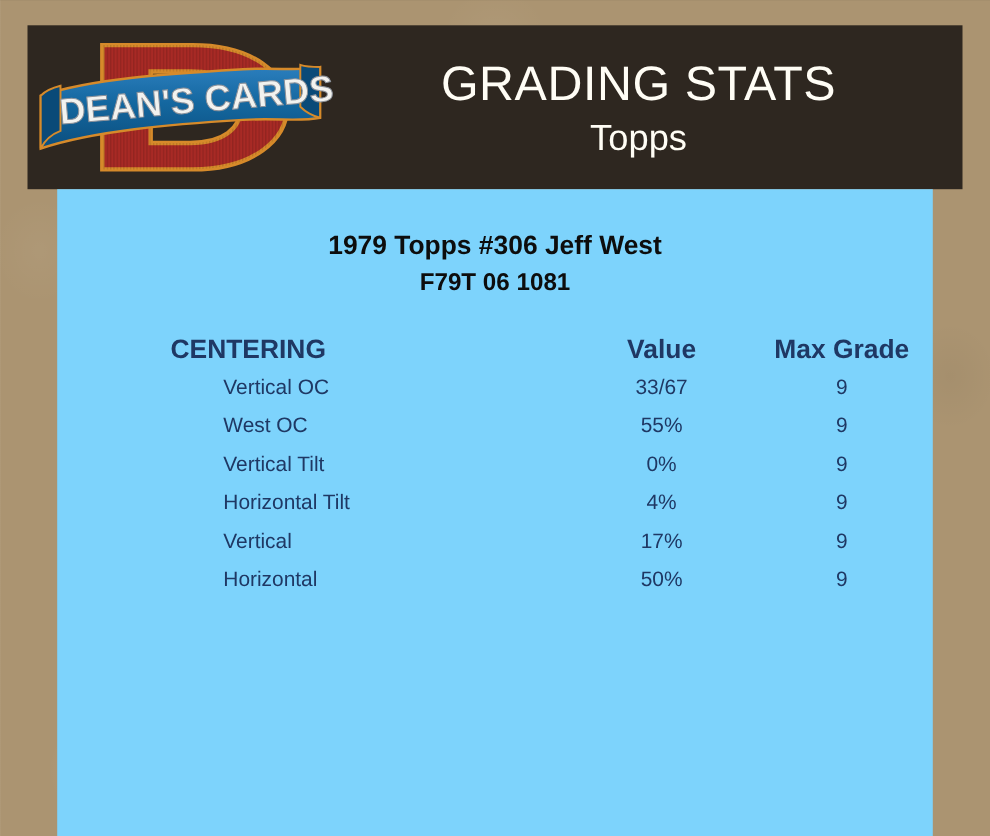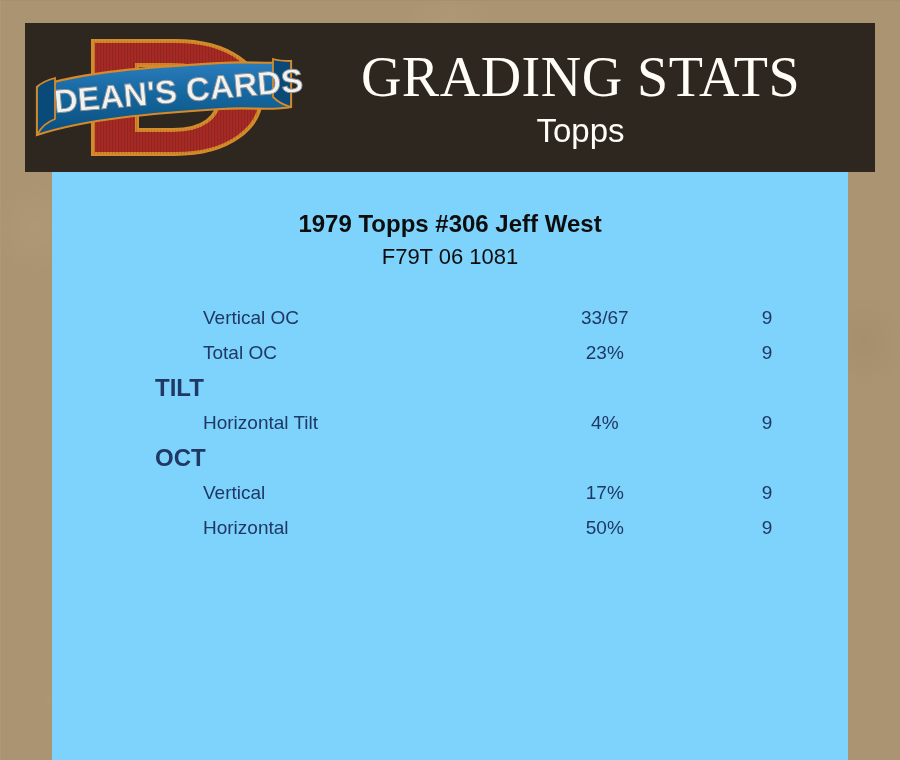--- a/index.html
+++ b/index.html
@@ -64,25 +64,24 @@
   }
 
   #header-titles {
     flex: 1 1 auto;
     text-align: center;
     color: #fffdf5;
     padding-right: 24px;
     line-height: 1;
   }
   #header-title-main {
-    font-size: 56px;
+    font-size: 44px;
     letter-spacing: 0.5px;
     display: block;
     margin-bottom: 9px;
-    font-family: Liberation Serif, serif;
   }
   #header-title-sub {
     font-size: 33px;
     display: block;
   }
 
   
   #content-panel {
     position: absolute;
     left: 52px;
@@ -101,20 +100,21 @@
     font-size: 24px;
     font-weight: bold;
     display: block;
     line-height: 1.25;
   }
   #card-subtitle {
     font-size: 22px;
     display: block;
     line-height: 1.3;
     margin-top: 4px;
+    font-weight: bold;
   }
 
   
   #stats-table {
     margin: 0;
     padding: 0;
     border-collapse: collapse;
     width: 690px;
     margin-left: 103px;
     margin-top: 29px;
@@ -191,45 +191,45 @@
 
   <div id="content-panel">
 
     <div id="card-heading">
       <span id="card-title">1979 Topps #306 Jeff West</span>
       <span id="card-subtitle">F79T 06 1081</span>
     </div>
 
     <table id="stats-table">
       <tbody>
+          <tr class="header-row">
+            <td class="col-label">CENTERING</td>
+            <td class="col-value">Value</td>
+            <td class="col-grade">Max Grade</td>
+          </tr>
           <tr class="data-row">
             <td class="col-label">Vertical OC</td>
             <td class="col-value">33/67</td>
             <td class="col-grade">9</td>
           </tr>
           <tr class="data-row">
-            <td class="col-label">Total OC</td>
-            <td class="col-value">23%</td>
-            <td class="col-grade">9</td>
-          </tr>
-          <tr class="section-row">
-            <td class="col-label">TILT</td>
-            <td class="col-value"></td>
-            <td class="col-grade"></td>
+            <td class="col-label">West OC</td>
+            <td class="col-value">55%</td>
+            <td class="col-grade">9</td>
+          </tr>
+          <tr class="data-row">
+            <td class="col-label">Vertical Tilt</td>
+            <td class="col-value">0%</td>
+            <td class="col-grade">9</td>
           </tr>
           <tr class="data-row">
             <td class="col-label">Horizontal Tilt</td>
             <td class="col-value">4%</td>
             <td class="col-grade">9</td>
           </tr>
-          <tr class="section-row">
-            <td class="col-label">OCT</td>
-            <td class="col-value"></td>
-            <td class="col-grade"></td>
-          </tr>
           <tr class="data-row">
             <td class="col-label">Vertical</td>
             <td class="col-value">17%</td>
             <td class="col-grade">9</td>
           </tr>
           <tr class="data-row">
             <td class="col-label">Horizontal</td>
             <td class="col-value">50%</td>
             <td class="col-grade">9</td>
           </tr>

